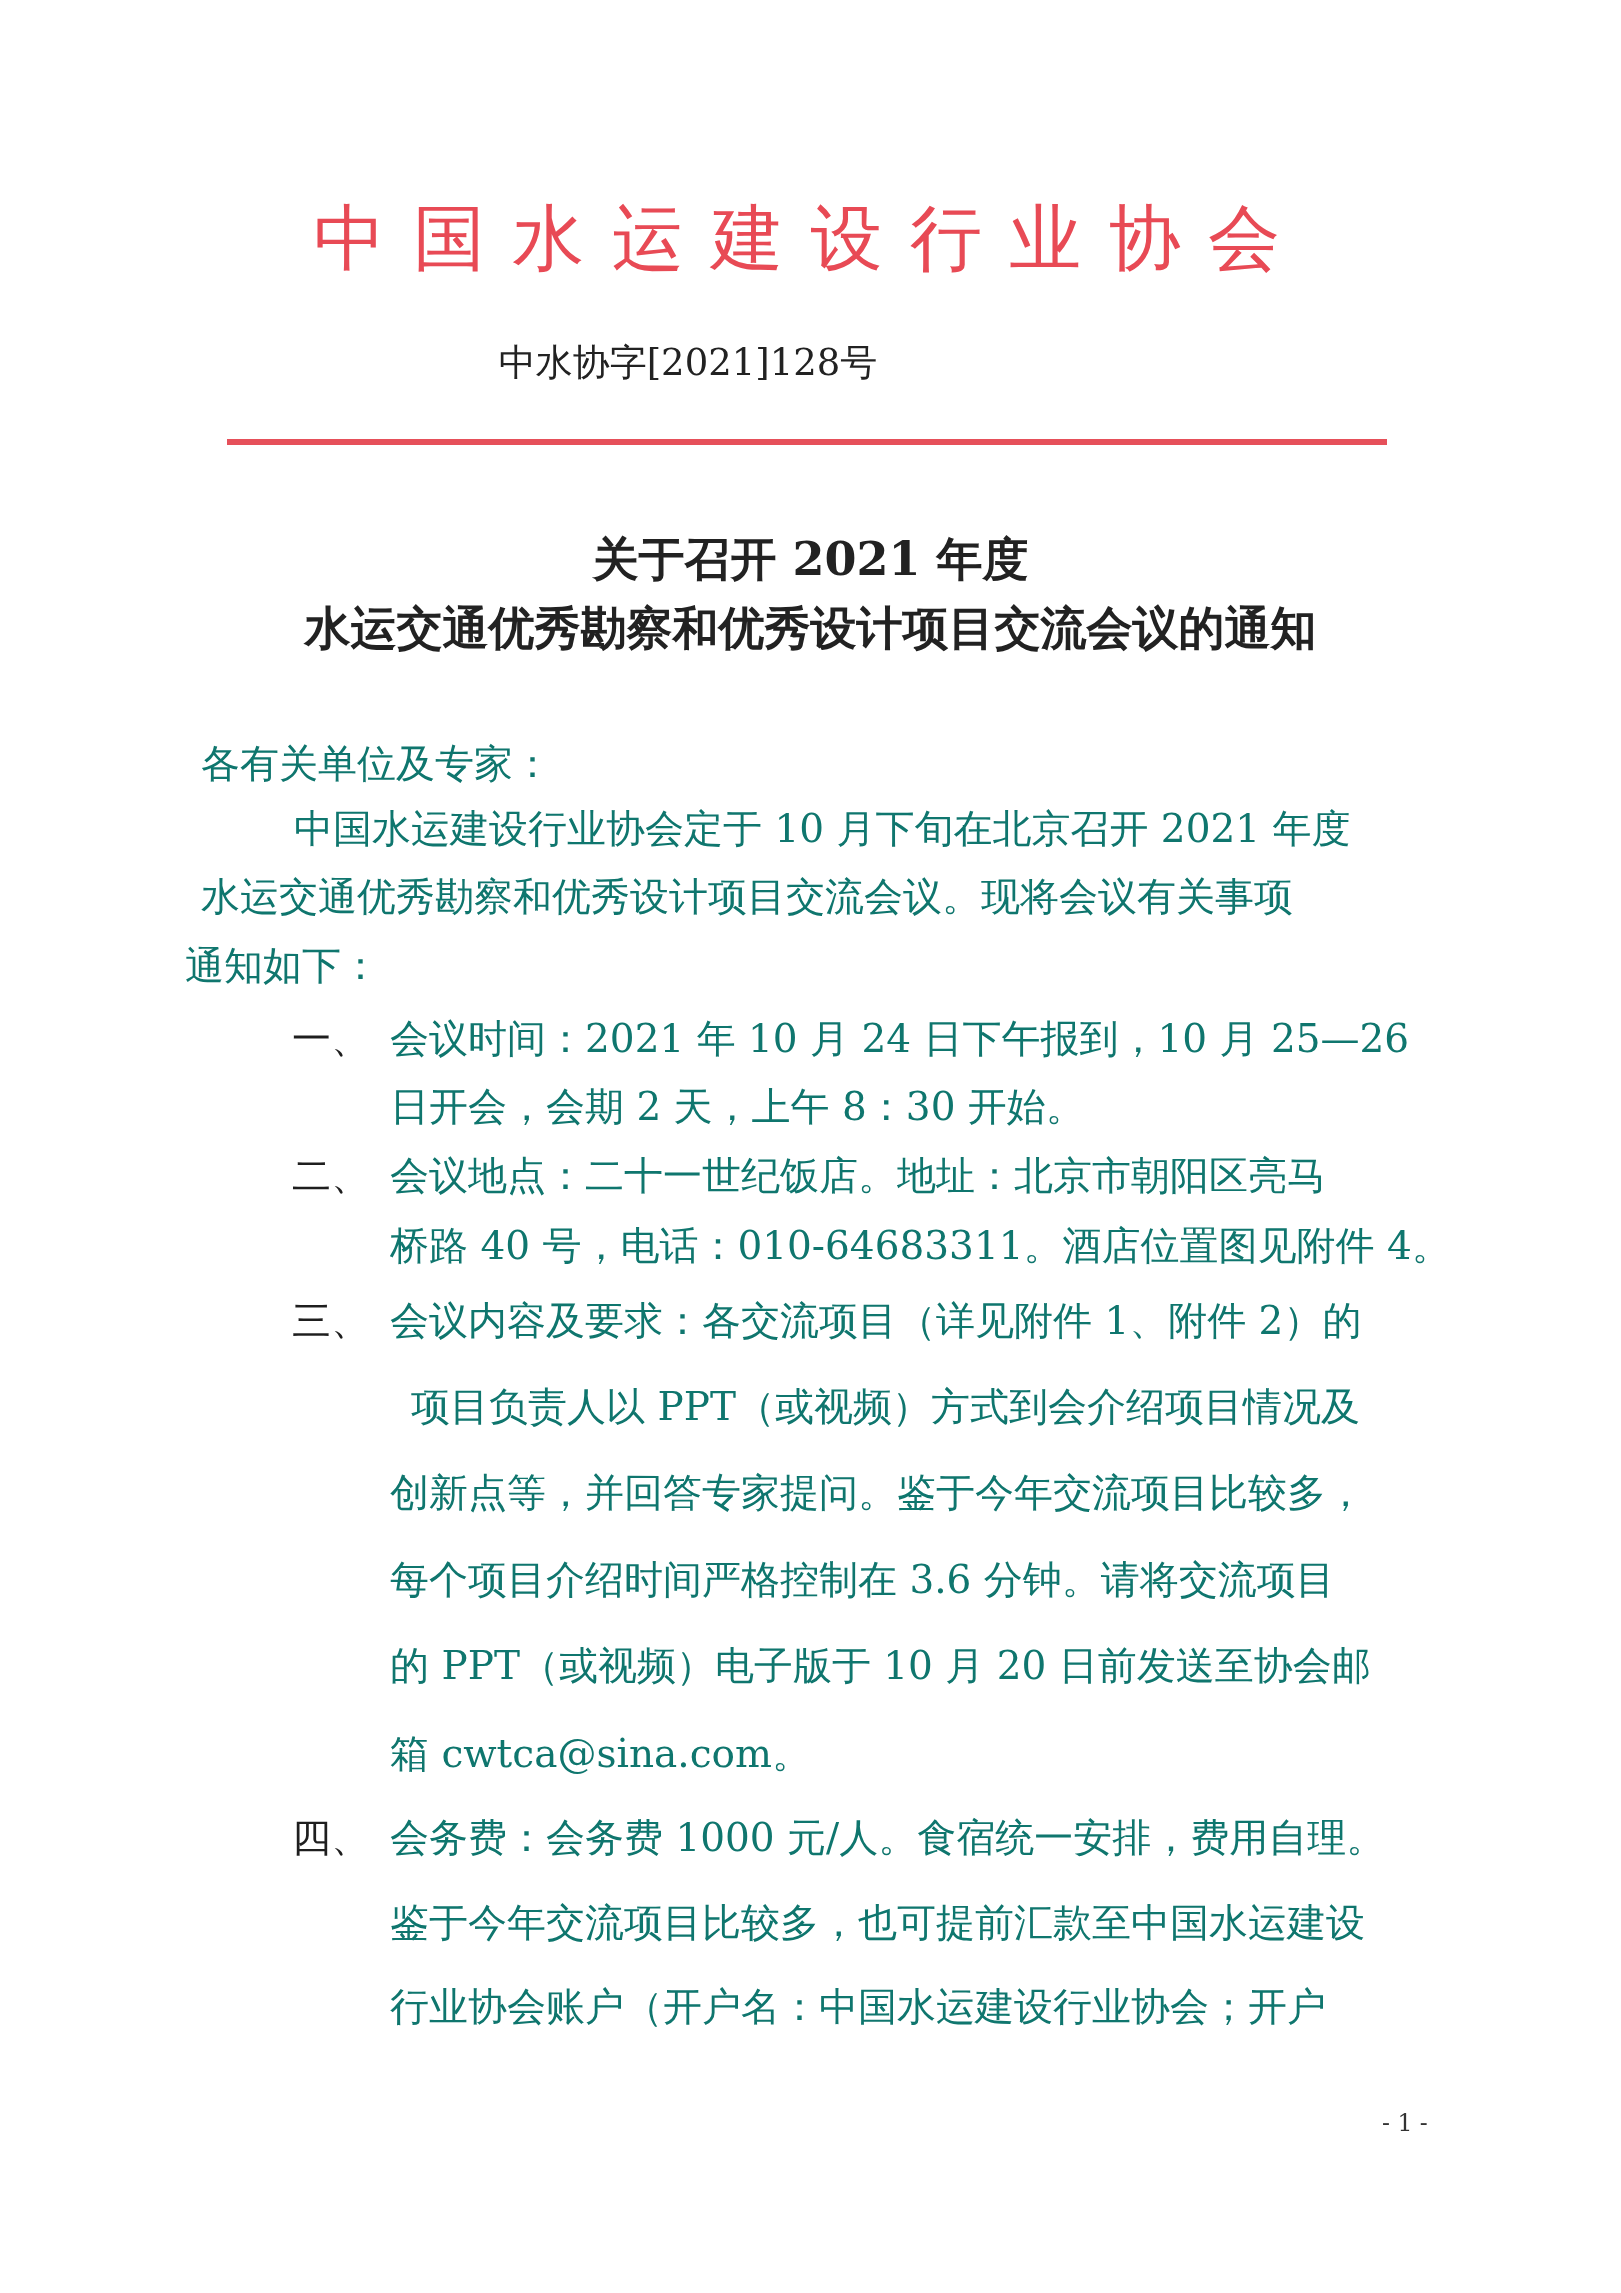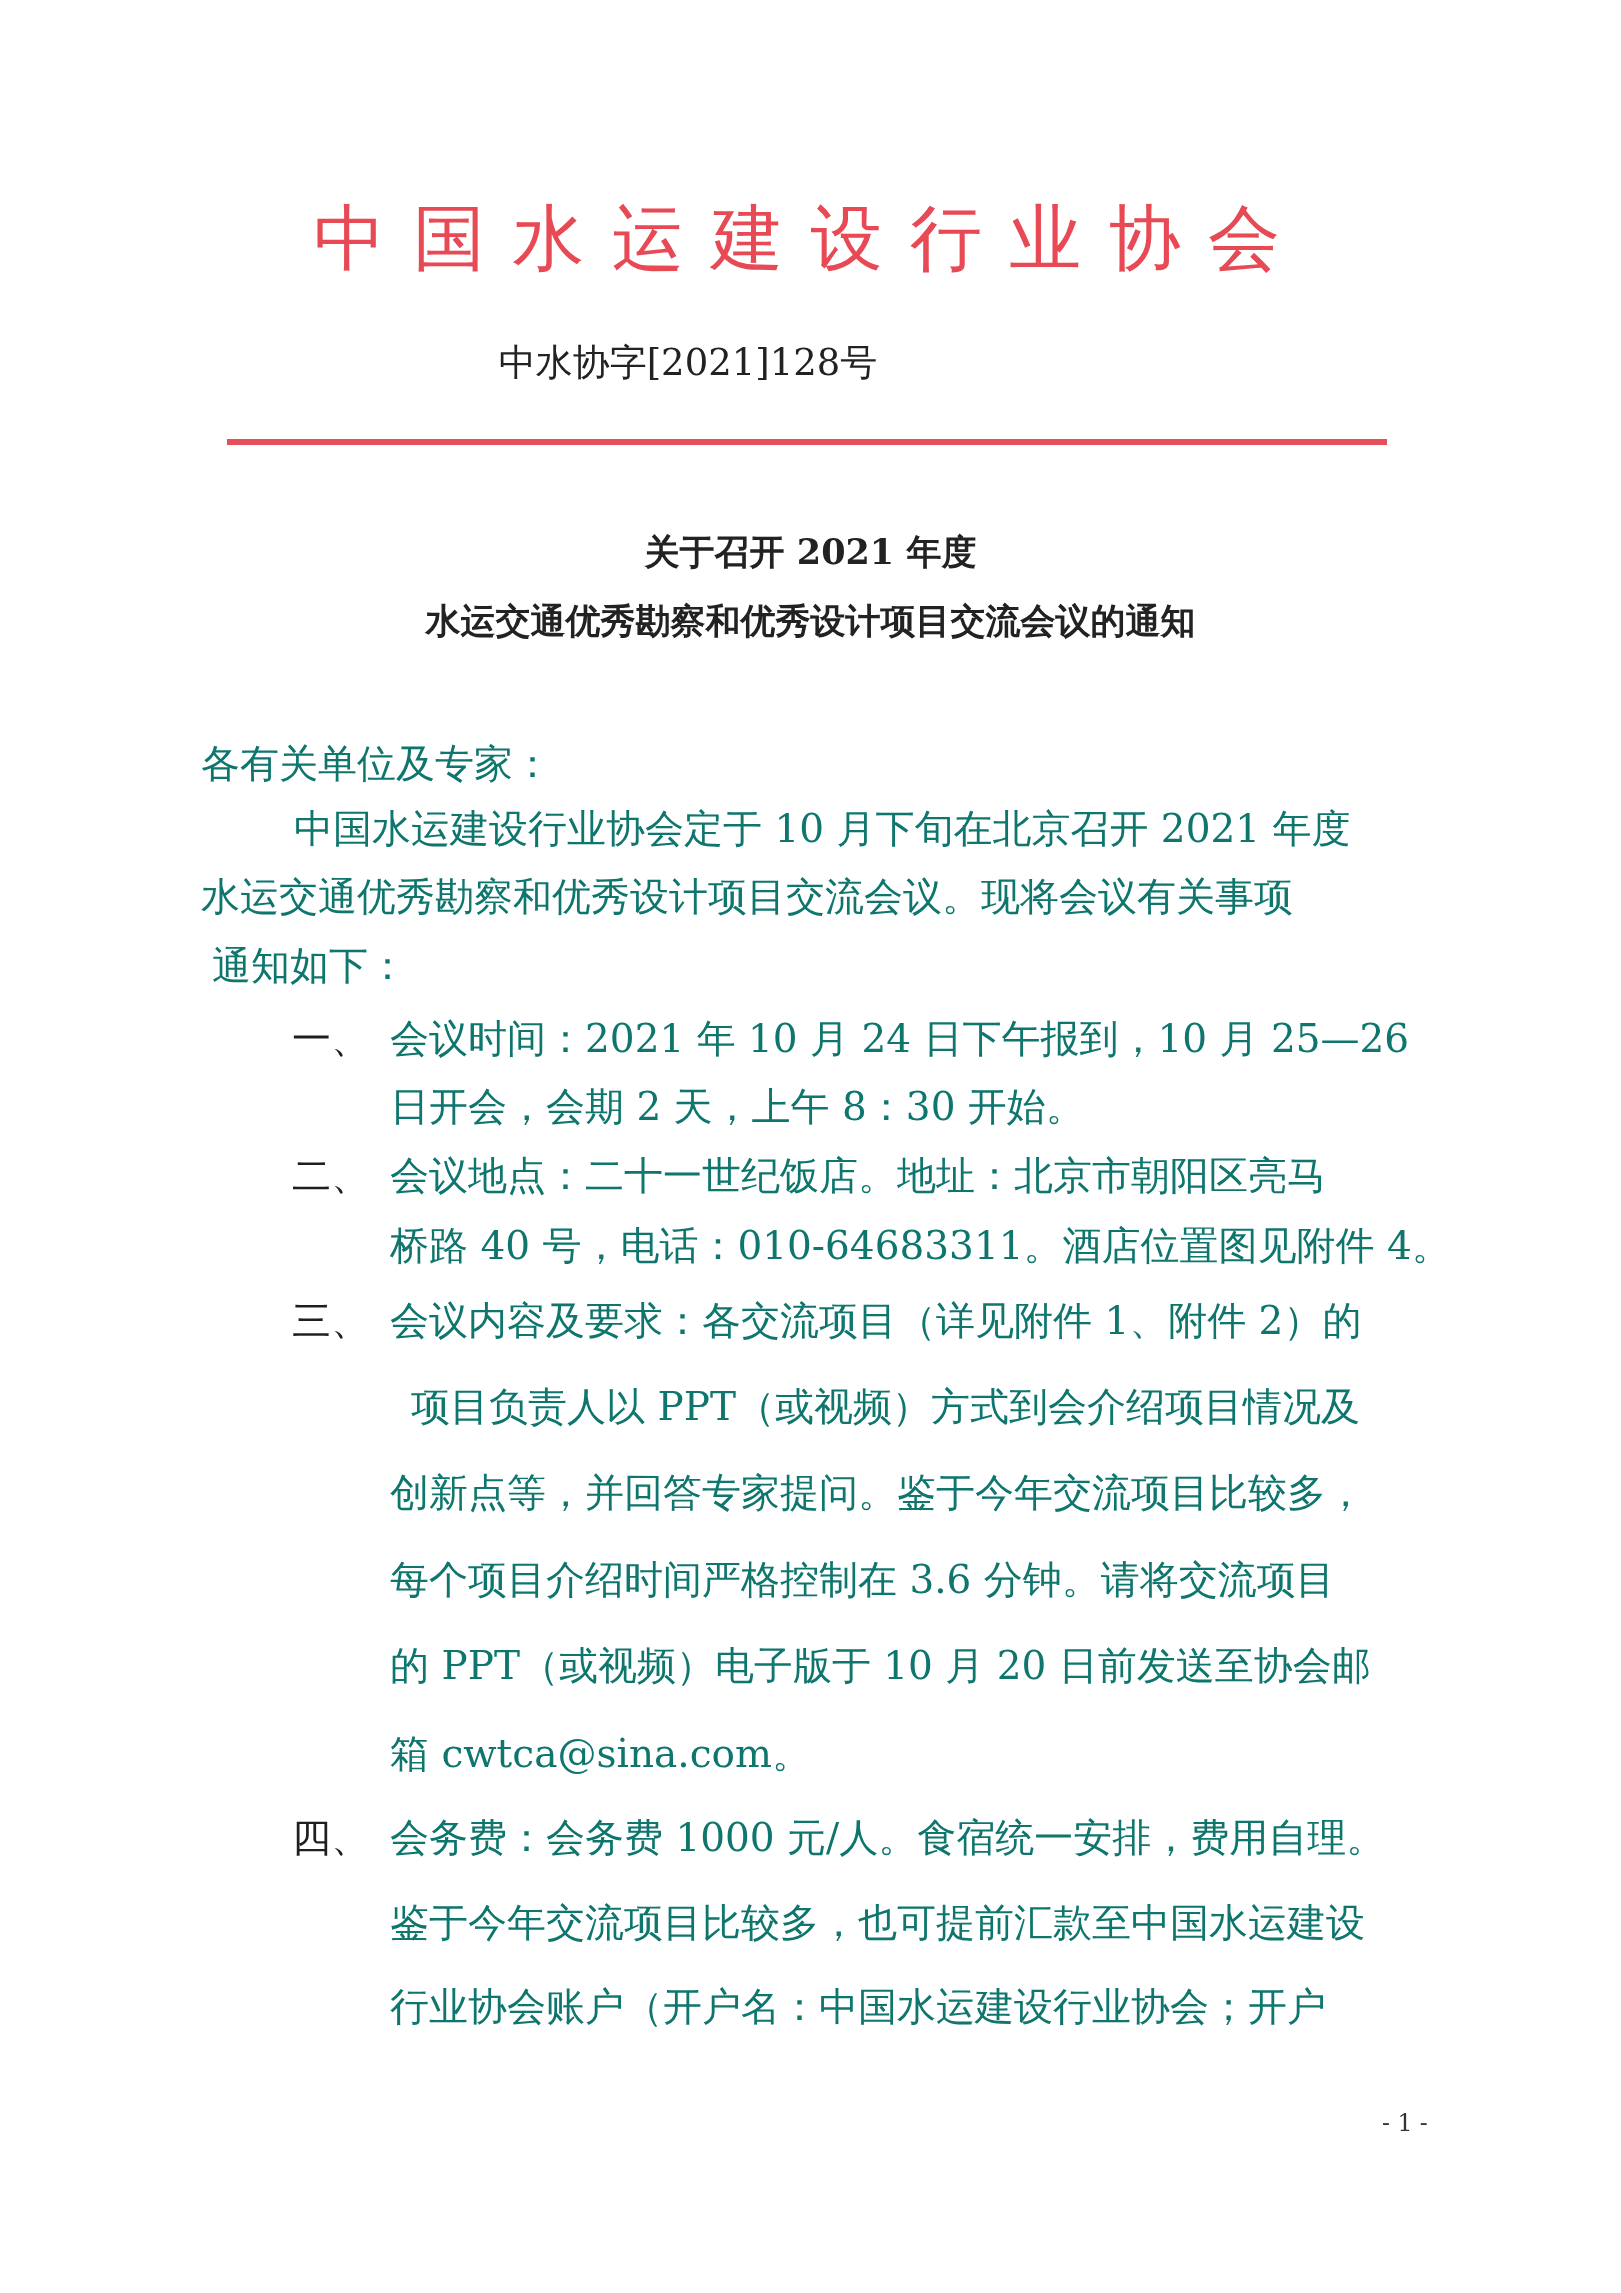--- a/index.html
+++ b/index.html
@@ -4,42 +4,42 @@
 <style>
   html, body { margin: 0; padding: 0; background: #ffffff; }
   body { width: 1621px; height: 2294px; position: relative; overflow: hidden;
          font-family: "DejaVu Serif", "Liberation Serif", serif; color: #1a1a1a; }
   .org-title { position: absolute; top: 191px; left: 0; width: 1621px; text-align: center;
                font-family: "DejaVu Sans", "Liberation Sans", sans-serif; font-size: 72px;
                letter-spacing: 27.4px; color: #e84a55; font-weight: normal; }
   .doc-number { position: absolute; top: 338px; left: 0; width: 1376px; text-align: center;
                 font-size: 37px; color: #222; }
   .red-rule { position: absolute; top: 439px; left: 227px; width: 1160px; height: 5.9px; background: #e6505a; }
-  .title { position: absolute; left: 0; width: 1621px; text-align: center; font-size: 35px; font-weight: bold; color: #222; }
+  .title { position: absolute; left: 0; width: 1621px; text-align: center; font-size: 46px; font-weight: bold; color: #222; }
   .title.l1 { top: 529px; }
   .title.l2 { top: 598px; }
   .line { position: absolute; font-size: 39px; white-space: nowrap; color: #0f766e; }
   .num { position: absolute; font-size: 39px; color: #1e1e1e; }
   .page-num { position: absolute; top: 2109px; left: 1382px; font-size: 23.5px; color: #333; }
 </style>
 </head>
 <body>
 
 <div class="org-title">中国水运建设行业协会</div>
 <div class="doc-number">中水协字[2021]128号</div>
 <div class="red-rule"></div>
 
 <div class="title l1">关于召开 2021 年度</div>
 <div class="title l2">水运交通优秀勘察和优秀设计项目交流会议的通知</div>
 
 <div class="line" style="top:737px;left:201px;">各有关单位及专家：</div>
 
 <div class="line" style="top:802px;left:294px;">中国水运建设行业协会定于 10 月下旬在北京召开 2021 年度</div>
 <div class="line" style="top:870px;left:201px;">水运交通优秀勘察和优秀设计项目交流会议。现将会议有关事项</div>
-<div class="line" style="top:939px;left:212px;">通知如下：</div>
+<div class="line" style="top:939px;left:185px;">通知如下：</div>
 
 <div class="num" style="top:1012px;left:292px;">一、</div>
 <div class="line" style="top:1012px;left:390px;">会议时间：2021 年 10 月 24 日下午报到，10 月 25—26</div>
 <div class="line" style="top:1080px;left:390px;">日开会，会期 2 天，上午 8：30 开始。</div>
 
 <div class="num" style="top:1149px;left:292px;">二、</div>
 <div class="line" style="top:1149px;left:390px;">会议地点：二十一世纪饭店。地址：北京市朝阳区亮马</div>
 <div class="line" style="top:1219px;left:390px;">桥路 40 号，电话：010-64683311。酒店位置图见附件 4。</div>
 
 <div class="num" style="top:1294px;left:292px;">三、</div>

